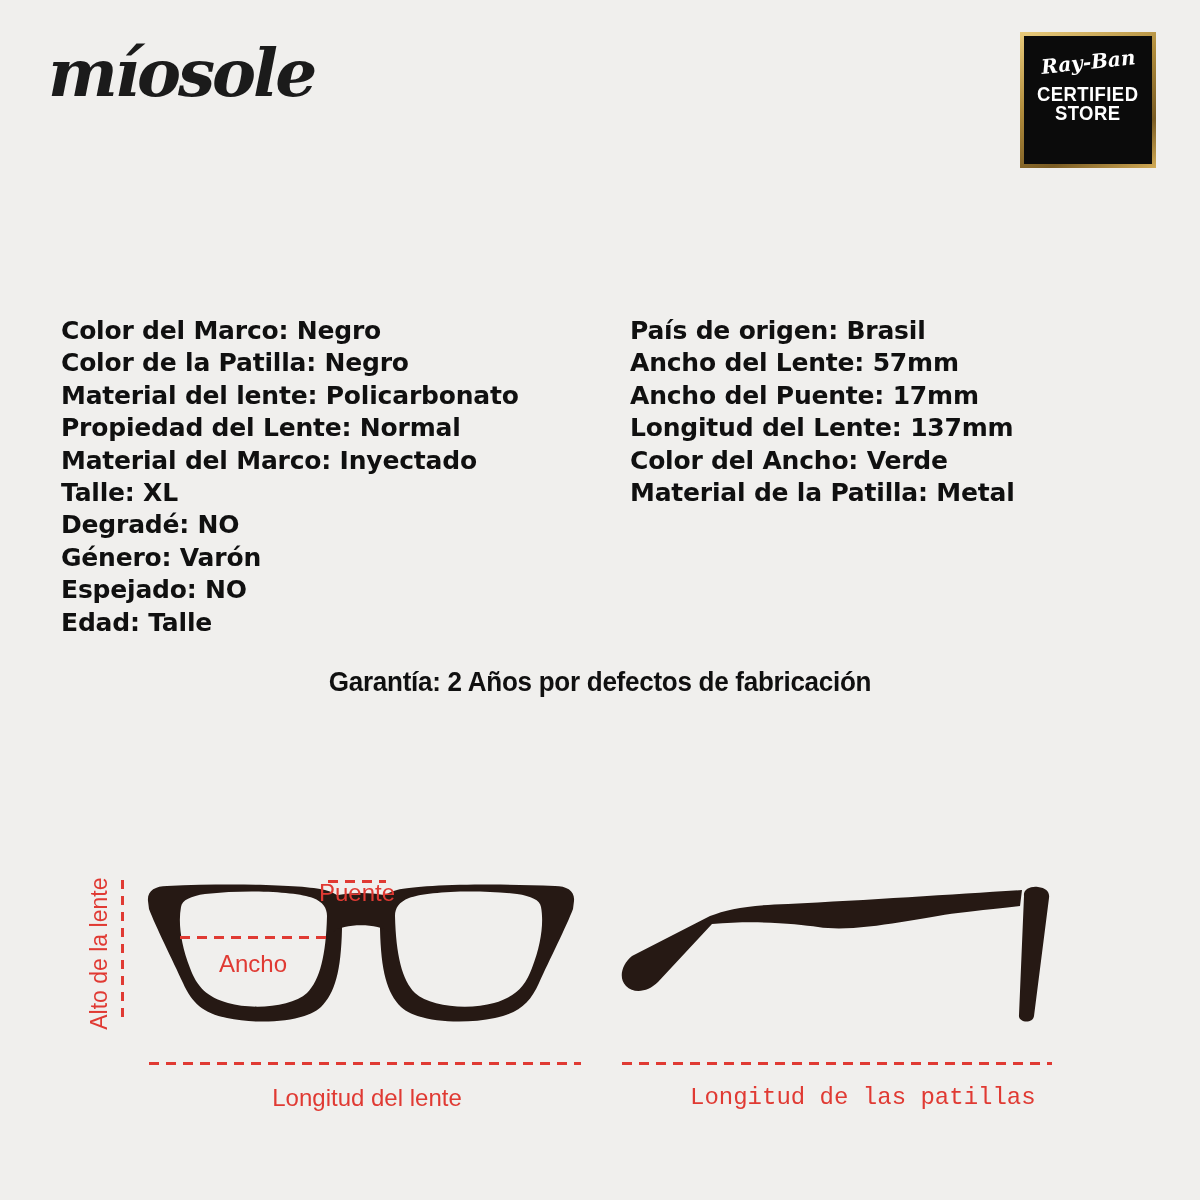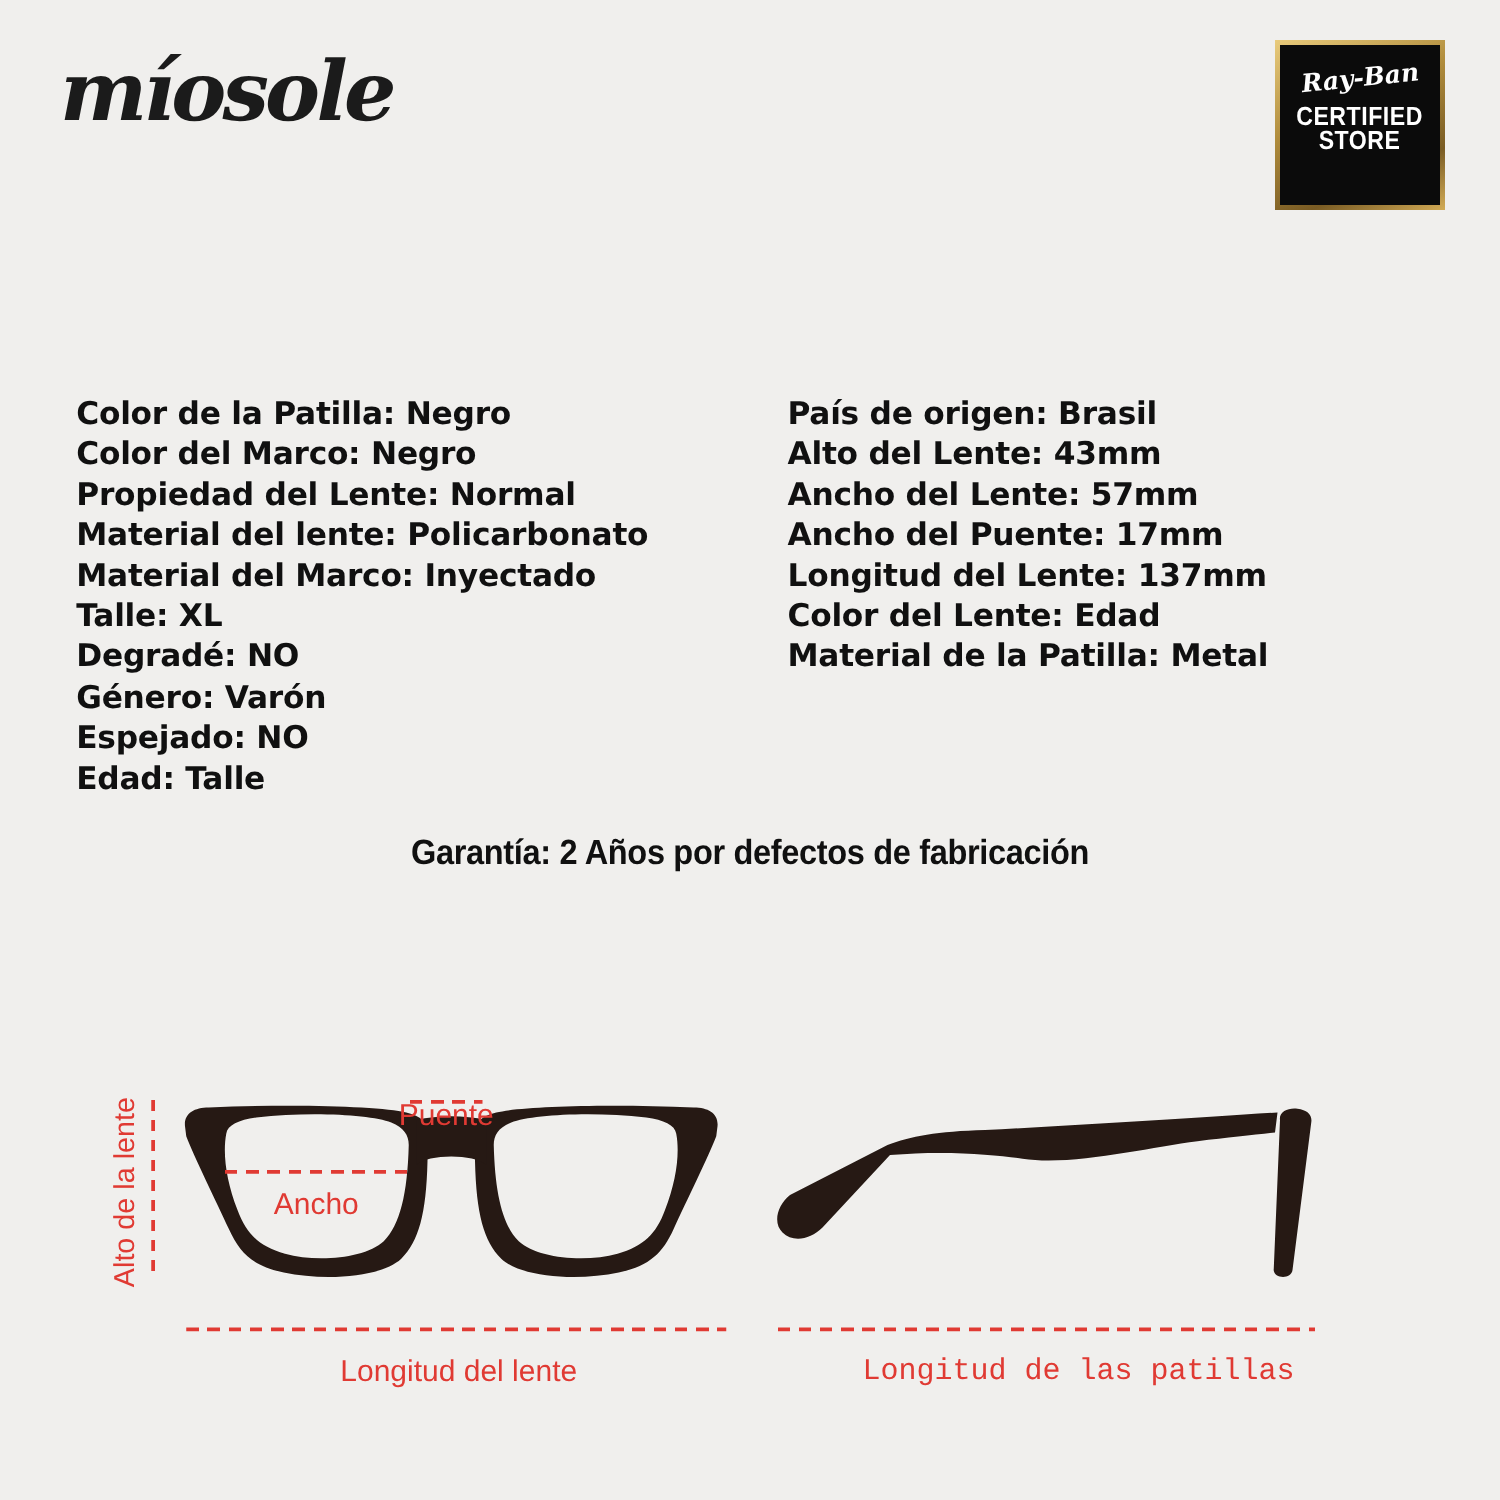--- a/index.html
+++ b/index.html
@@ -86,39 +86,38 @@
   <div class="badge-inner">
     <div class="badge-script">Ray-Ban</div>
     <div class="badge-cert">
       <div>CERTIFIED</div>
       <div>STORE</div>
     </div>
   </div>
 </div>
 
 <div class="spec-col left">
+  <div>Color del Marco: Negro</div>
   <div>Color de la Patilla: Negro</div>
-  <div>Color del Marco: Negro</div>
+  <div>Material del lente: Policarbonato</div>
   <div>Propiedad del Lente: Normal</div>
-  <div>Material del lente: Policarbonato</div>
   <div>Material del Marco: Inyectado</div>
   <div>Talle: XL</div>
   <div>Degradé: NO</div>
   <div>Género: Varón</div>
   <div>Espejado: NO</div>
   <div>Edad: Talle</div>
 </div>
 
 <div class="spec-col right">
   <div>País de origen: Brasil</div>
-  <div>Alto del Lente: 43mm</div>
   <div>Ancho del Lente: 57mm</div>
   <div>Ancho del Puente: 17mm</div>
   <div>Longitud del Lente: 137mm</div>
-  <div>Color del Lente: Edad</div>
+  <div>Color del Ancho: Verde</div>
   <div>Material de la Patilla: Metal</div>
 </div>
 
 <div class="warranty">Garantía: 2 Años por defectos de fabricación</div>
 
 <svg class="diagram-svg" style="left:145px;top:883px;" width="434" height="148" viewBox="0 0 434 148">
   <path class="frame-fill" d="M3 18 C2 8 10 3 22 3 C90 0 160 2 180 7 C192 10 197 15 197 22 L197 46 C196 88 190 110 176 124 C160 139 115 142 82 135 C58 130 47 120 38 100 C28 78 10 42 4 26 Z"></path>
   <path class="frame-fill" d="M429 18 C430 8 422 3 410 3 C342 0 272 2 252 7 C240 10 235 15 235 22 L235 46 C236 88 242 110 256 124 C272 139 317 142 350 135 C374 130 385 120 394 100 C404 78 422 42 428 26 Z"></path>
   <path class="frame-fill" d="M188 13 C206 9 226 9 244 13 L244 49 C234 40 198 40 188 49 Z"></path>
   <path class="lens-fill" d="M36 24 C37 17 46 13 60 11 C105 6 152 9 168 15 C178 19 182 25 182 33 C181 72 175 97 162 110 C147 124 108 127 83 120 C62 114 52 104 45 85 C36 62 33 40 36 24 Z"></path>

